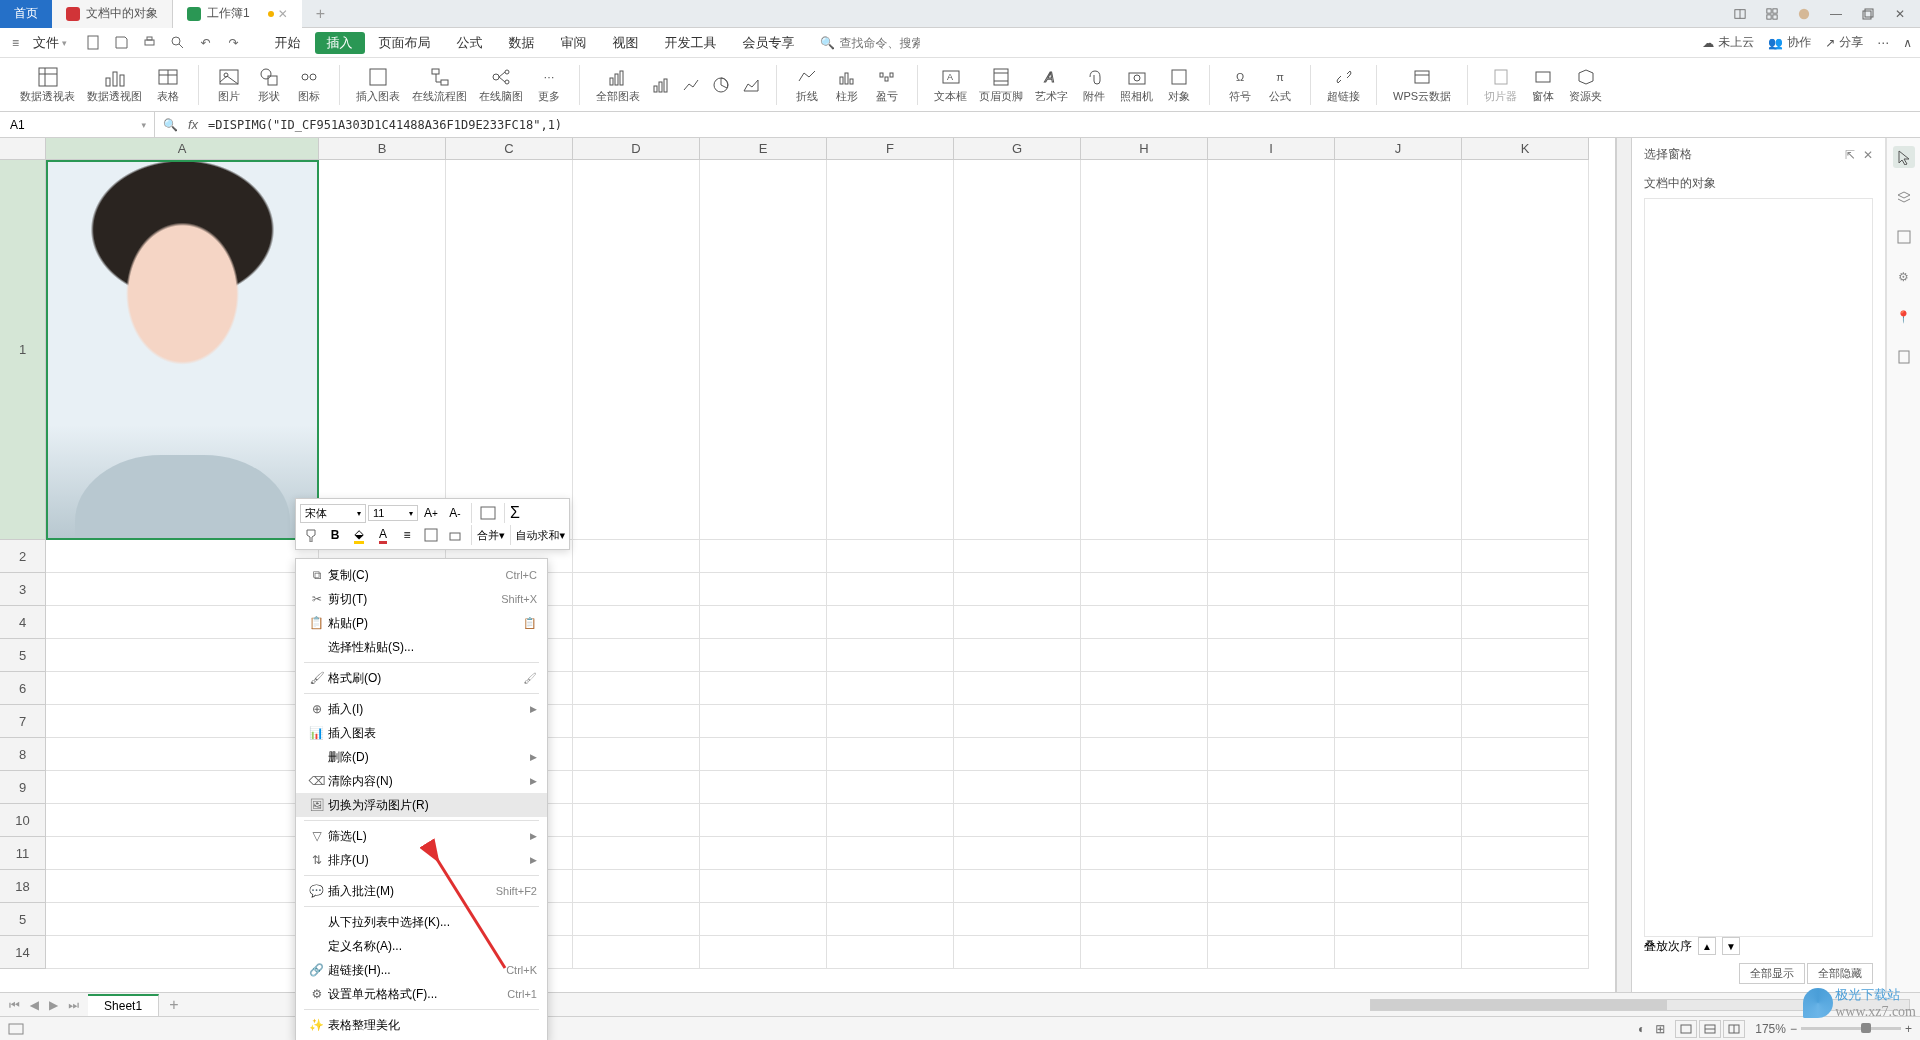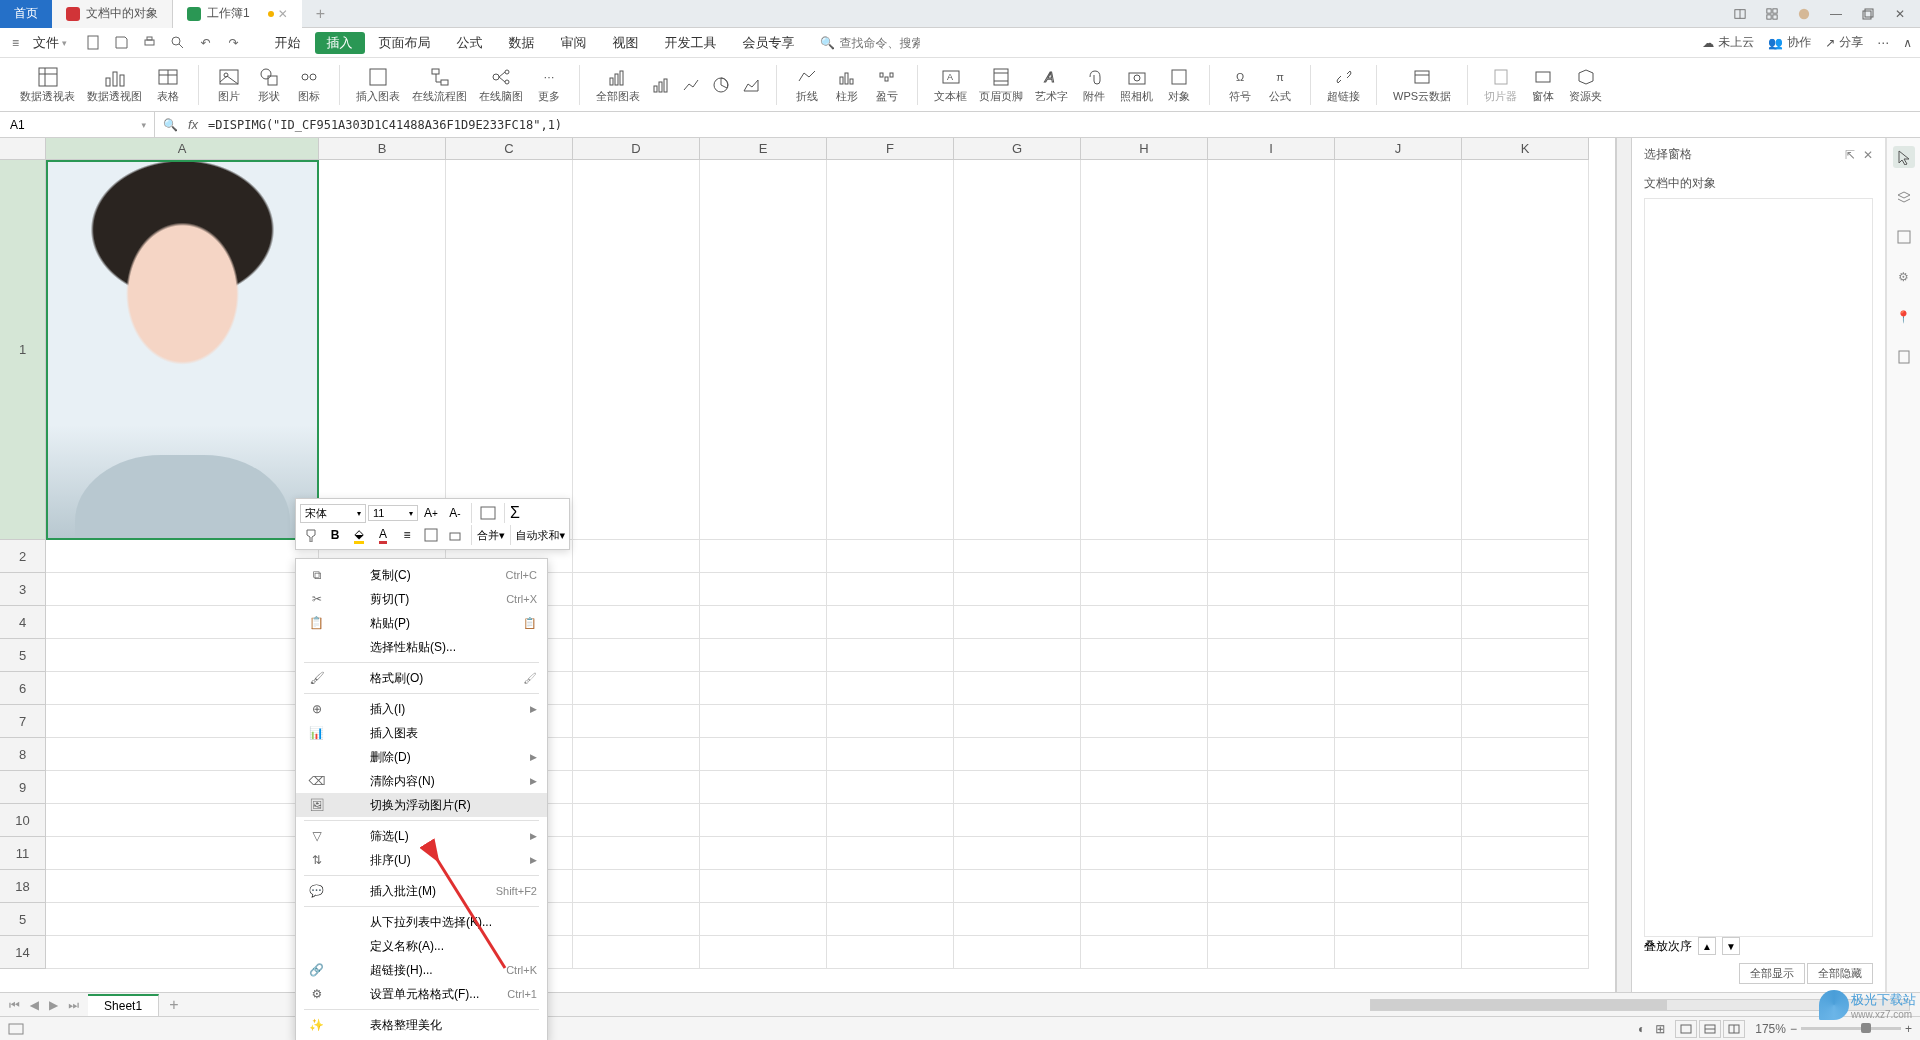--- a/index.html
+++ b/index.html
@@ -97,34 +97,34 @@
 
 .statusbar { height: 24px; background: #f5f5f5; display: flex; align-items: center; padding: 0 8px; font-size: 12px; color: #666; border-top: 1px solid #d0d0d0;}
 .statusbar .right { margin-left:auto; display:flex; align-items:center; gap:10px;}
 .view-btns { display:flex; gap:2px; }
 .view-btns .vb{ width:22px; height:18px; border:1px solid #ccc; display:flex; align-items:center; justify-content:center; cursor:pointer;}
 .zoom { display:flex; align-items:center; gap:4px;}
 .zoom-slider{ width:100px; height:3px; background:#ccc; position:relative;}
 .zoom-slider::before{content:'';position:absolute; left:60%; top:-4px; width:10px; height:10px; background:#888; border-radius:2px;}
 .watermark{ position:absolute; right:4px; bottom:20px; font-size:13px; color:#4a9ed8; display:flex;align-items:center;gap:2px;}
 .watermark .logo{ width:30px;height:30px; background: conic-gradient(#4a9ed8, #6bb5e8, #4a9ed8); border-radius:50% 50% 50% 5%;}
-.watermark .sub{font-size:10px; color:#999;}
+.watermark .sub{font-size:14px; color:#999;font-family:Liberation Serif, serif;}
 
 
 .mini-toolbar { position:absolute; background:#fff; border:1px solid #ccc; box-shadow:0 2px 8px rgba(0,0,0,0.15); padding:4px; font-size:12px; display:flex; flex-direction:column; gap:2px;}
 .mini-row{ display:flex; align-items:center; gap:2px;}
 .mini-sel{ border:1px solid #ccc; padding:1px 4px; min-width:50px; font-size:11px; display:flex;align-items:center;justify-content:space-between;}
 .mini-btn{ width:22px;height:20px; display:flex;align-items:center;justify-content:center;cursor:pointer; border-radius:2px;}
 
 
 .ctx-menu { position:absolute; background:#fff; border:1px solid #ccc; box-shadow:0 3px 10px rgba(0,0,0,0.2); width:253px; font-size:12px; padding:4px 0;}
 .ctx-item { display:flex; align-items:center; padding:4px 10px; cursor:pointer; height:24px;}
 .ctx-item:hover, .ctx-item.hover { background:#e8e8e8;}
 .ctx-item .icon{ width:22px; color:#666; display:flex;justify-content:center;}
-.ctx-item .text{ flex:1;margin-left:42px;}
+.ctx-item .text{ flex:1;}
 .ctx-item .shortcut{ color:#888; font-size:11px;}
 .ctx-item .arrow{ color:#888; font-size:9px;}
 .ctx-sep{ height:1px; background:#e0e0e0; margin:3px 8px;}
 
 
 .red-arrow { position:absolute; pointer-events:none; }
 
 svg { display:block; }
 </style>
 </head>
@@ -797,21 +797,21 @@
 
     <div class="ctx-menu" style="left:295px; top:420px;" id="ctxmenu">
         <div class="ctx-item">
           <span class="icon">⧉</span>
           <span class="text">复制(C)</span>
           <span class="shortcut">Ctrl+C</span>
         </div>
         <div class="ctx-item">
           <span class="icon">✂</span>
           <span class="text">剪切(T)</span>
-          <span class="shortcut">Ctrl+X</span>
+          <span class="shortcut">Shift+X</span>
         </div>
         <div class="ctx-item">
           <span class="icon">📋</span>
           <span class="text">粘贴(P)</span>
           <span class="shortcut">📋</span>
         </div>
         <div class="ctx-item">
           <span class="icon"></span>
           <span class="text">选择性粘贴(S)...</span>
         </div>

